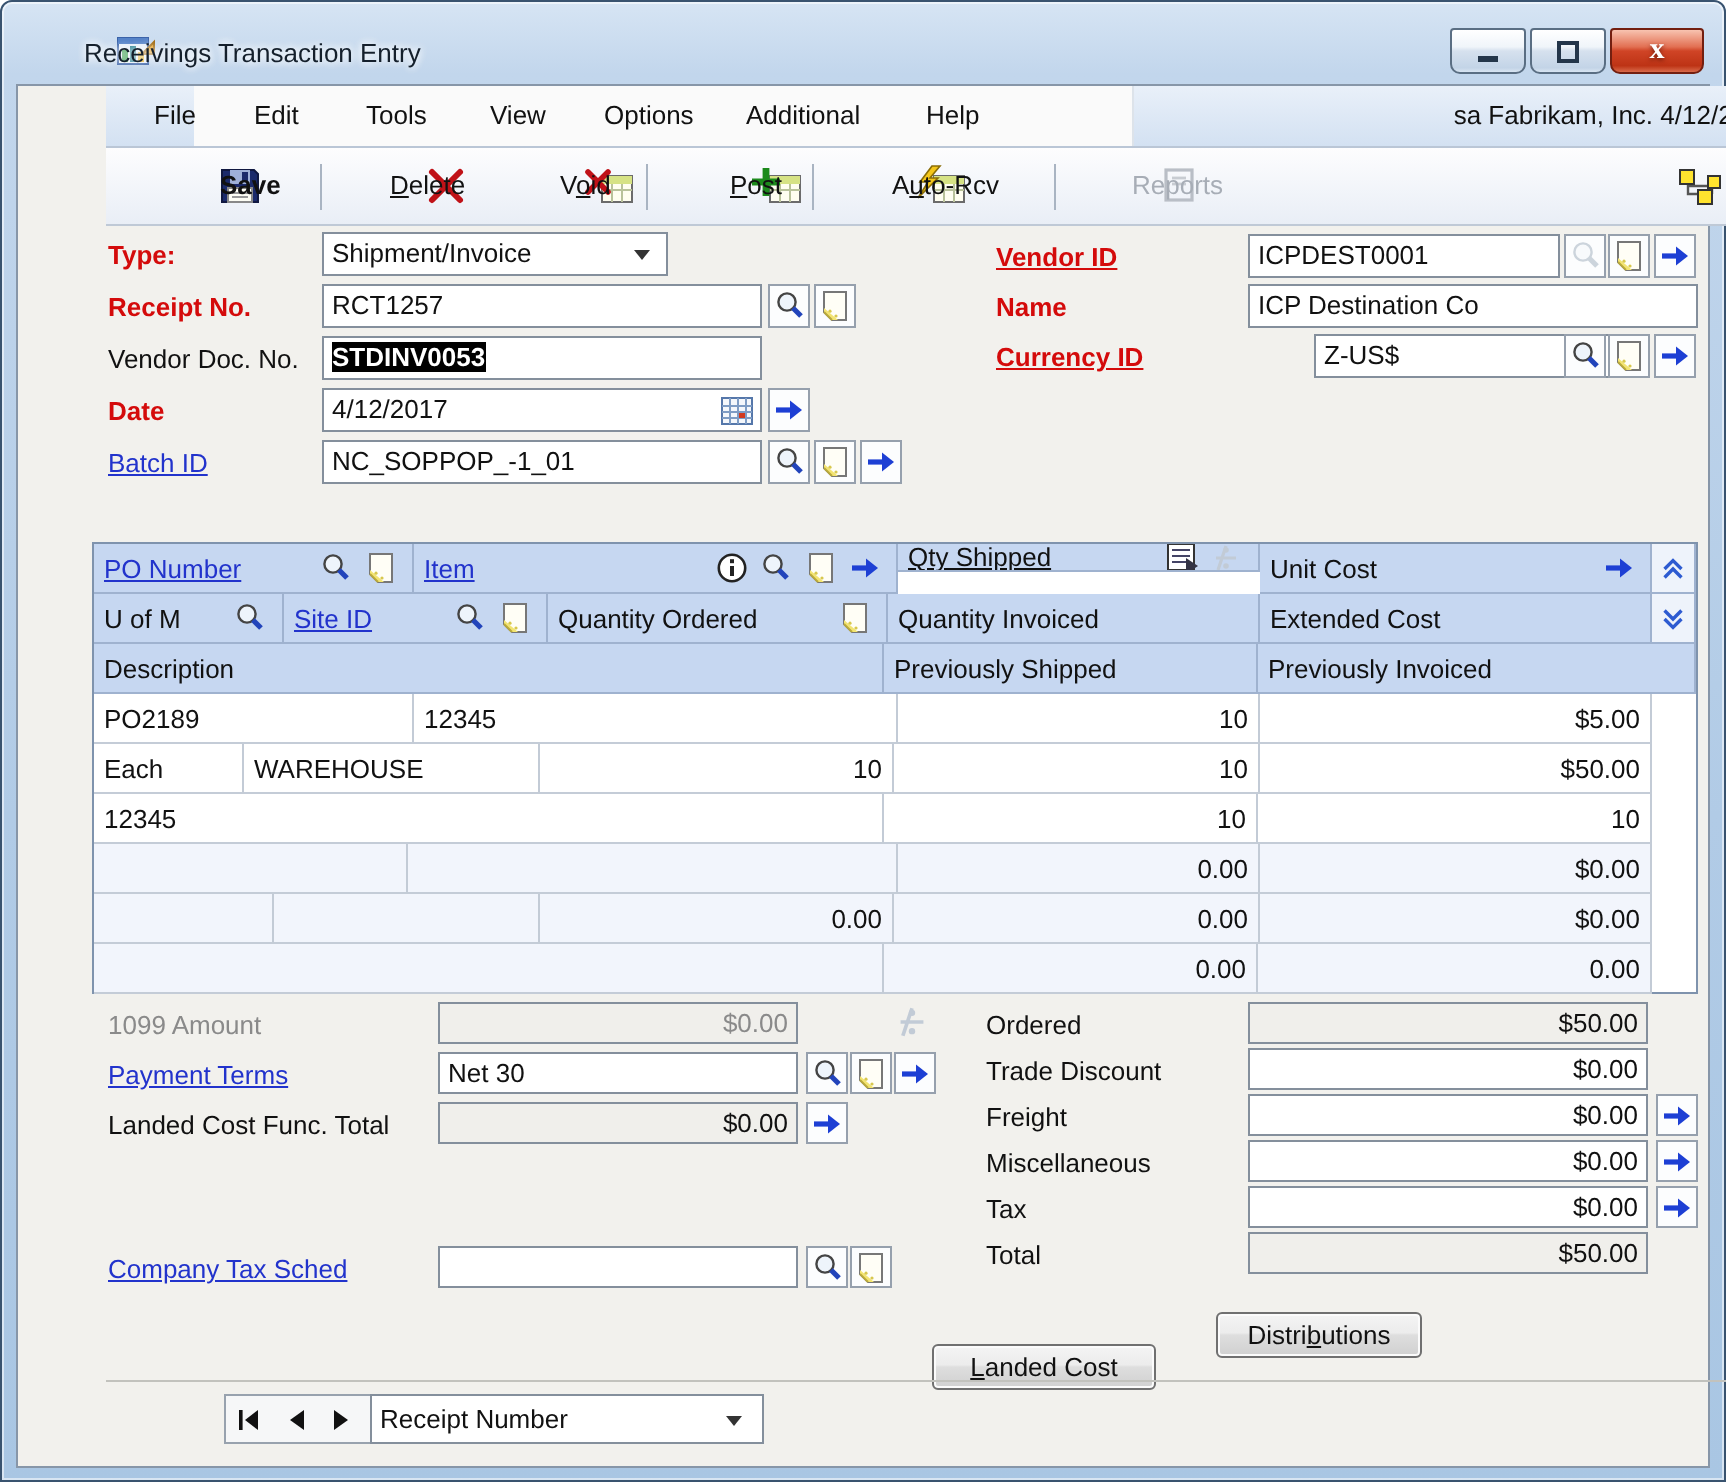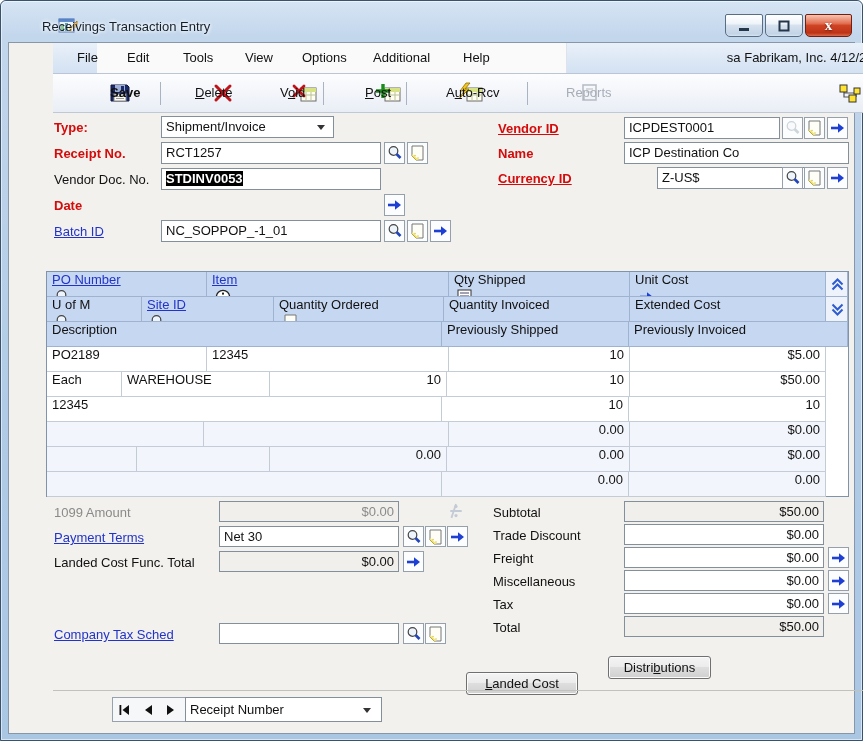--- a/index.html
+++ b/index.html
@@ -21,21 +21,21 @@
     line-height:20px;padding:0 4px;white-space:nowrap;overflow:hidden;}
   .ro{background:#f0efeb;}
   .num{text-align:right;}
   .ib{position:absolute;width:21px;height:22px;background:#fcfdfe;border:1px solid #96a0ad;box-sizing:border-box;
     display:flex;align-items:center;justify-content:center;}
   .menuitem{position:absolute;top:0;height:30px;line-height:30px;}
   .tbtxt{position:absolute;top:0;height:100%;line-height:38px;}
   .tbsep{position:absolute;top:8px;height:23px;width:1px;background:#a9b4c2;}
   .u{text-decoration:underline;}
   #grid{position:absolute;left:37px;top:228px;width:803px;height:226px;background:#fff;border:1px solid #7f93ad;box-sizing:border-box;}
-  .gc{position:absolute;box-sizing:border-box;display:flex;align-items:flex-start;padding:0 5px;white-space:nowrap;overflow:hidden;flex-direction:column;}
+  .gc{position:absolute;box-sizing:border-box;display:flex;align-items:center;padding:0 5px;white-space:nowrap;overflow:hidden;}
   .hd{background:#c6d7f1;border-right:1px solid #9fb2cf;border-bottom:1px solid #9fb2cf;}
   .dc{border-right:1px solid #c3cbd6;border-bottom:1px solid #c4ccd7;background:#fff;}
   .pale{background:#f2f5fc;}
   .gc .v{width:100%;}
   .gic{display:inline-flex;width:22px;height:20px;align-items:center;justify-content:center;flex:0 0 auto;}
   .wbtn{position:absolute;top:14px;height:23px;box-sizing:border-box;border:1px solid #5a6e83;border-radius:2px 2px 5px 5px;
     background:linear-gradient(180deg,#ffffff 0%,#f0f5fa 40%,#d6e1ee 50%,#c3d4e7 90%,#d8e4f1 100%);
     display:flex;align-items:center;justify-content:center;}
   .btn7{position:absolute;box-sizing:border-box;border:1px solid #707070;border-radius:3px;
     background:linear-gradient(180deg,#f4f4f4 0%,#ececec 45%,#dedede 50%,#d0d0d0 100%);
@@ -215,20 +215,37 @@
           <circle cx="8" cy="13" r="0.8" fill="#d8c84e"></circle>
         </svg>
     </div>
 
     <div class="lbl" style="left:45px;top:128px;">Vendor Doc. No.</div>
     <div class="fld" style="left:152px;top:125px;width:220px;height:22px;">
       <span style="background:#000;color:#fff;font-weight:bold;">STDINV0053</span>
     </div>
 
     <div class="lbl red" style="left:45px;top:154px;">Date</div>
+    <div class="fld" style="left:152px;top:151px;width:220px;height:22px;">
+      <span>4/12/2017</span>
+      <div class="a" style="right:3px;top:2px;">
+        <svg width="17" height="16" viewBox="0 0 17 16">
+          <rect x="1" y="2" width="15" height="13" fill="#f4f7fb" stroke="#5577aa"></rect>
+          <g stroke="#7e9cc4">
+              <line x1="1" y1="6" x2="16" y2="6"></line>
+              <line x1="1" y1="9" x2="16" y2="9"></line>
+              <line x1="1" y1="12" x2="16" y2="12"></line>
+              <line x1="5" y1="2" x2="5" y2="15"></line>
+              <line x1="9" y1="2" x2="9" y2="15"></line>
+              <line x1="13" y1="2" x2="13" y2="15"></line>
+            </g>
+          <rect x="9.5" y="9.5" width="3" height="2.5" fill="#d23a1e"></rect>
+        </svg>
+      </div>
+    </div>
     <div class="ib" style="left:375px;top:151px;">
       <svg width="15" height="12" viewBox="0 0 15 12">
           <path d="M1 6 h8" stroke="#1d3fd4" stroke-width="2.6"></path>
           <path d="M8 1.2 L14 6 L8 10.8 Z" fill="#1d3fd4"></path>
         </svg>
     </div>
 
     <div class="lbl link" style="left:45px;top:180px;">Batch ID</div>
     <div class="fld" style="left:152px;top:177px;width:220px;height:22px;">NC_SOPPOP_-1_01</div>
     <div class="ib" style="left:375px;top:177px;">
@@ -347,21 +364,21 @@
               <circle cx="8" cy="13" r="0.8" fill="#d8c84e"></circle>
             </svg>
           </span>
         <span class="gic">
             <svg width="15" height="12" viewBox="0 0 15 12">
               <path d="M1 6 h8" stroke="#1d3fd4" stroke-width="2.6"></path>
               <path d="M8 1.2 L14 6 L8 10.8 Z" fill="#1d3fd4"></path>
             </svg>
           </span>
       </div>
-      <div class="gc hd" style="left:402px;top:0;width:181px;height:25px;">
+      <div class="gc hd" style="left:402px;top:0;width:181px;height:14px;text-decoration:underline;">
         <span style="flex:1;">Qty Shipped</span>
         <span class="gic">
             <svg width="17" height="16" viewBox="0 0 17 16">
               <rect x="1" y="1" width="13" height="13" fill="#fff" stroke="#333"></rect>
               <line x1="3" y1="4" x2="12" y2="4" stroke="#446"></line>
               <line x1="3" y1="7" x2="12" y2="7" stroke="#446"></line>
               <line x1="3" y1="10" x2="12" y2="10" stroke="#446"></line>
               <path d="M10 8 l6 4 l-6 4 z" fill="#334"></path>
             </svg>
           </span>
@@ -589,21 +606,21 @@
     <div class="ib" style="left:416px;top:580px;height:21px;">
       <svg width="15" height="16" viewBox="0 0 15 16">
           <path d="M2 1 h11 v14 h-7 l-4 -4 z" fill="#fffef6" stroke="#777"></path>
           <path d="M2 9 v2 l4 4 h3 z" fill="#f3e471"></path>
           <path d="M2 11 l4 4" stroke="#b9a93c"></path>
           <circle cx="5" cy="10.6" r="0.8" fill="#d8c84e"></circle>
           <circle cx="8" cy="13" r="0.8" fill="#d8c84e"></circle>
         </svg>
     </div>
 
-    <div class="lbl" style="left:484px;top:461px;">Subtotal</div>
+    <div class="lbl" style="left:484px;top:461px;">Ordered</div>
     <div class="fld ro num" style="left:615px;top:458px;width:200px;height:21px;">$50.00</div>
     <div class="lbl" style="left:484px;top:484px;">Trade Discount</div>
     <div class="fld num" style="left:615px;top:481px;width:200px;height:21px;">$0.00</div>
     <div class="lbl" style="left:484px;top:507px;">Freight</div>
     <div class="fld num" style="left:615px;top:504px;width:200px;height:21px;">$0.00</div>
     <div class="ib" style="left:819px;top:504px;height:21px;">
       <svg width="15" height="12" viewBox="0 0 15 12">
           <path d="M1 6 h8" stroke="#1d3fd4" stroke-width="2.6"></path>
           <path d="M8 1.2 L14 6 L8 10.8 Z" fill="#1d3fd4"></path>
         </svg>

